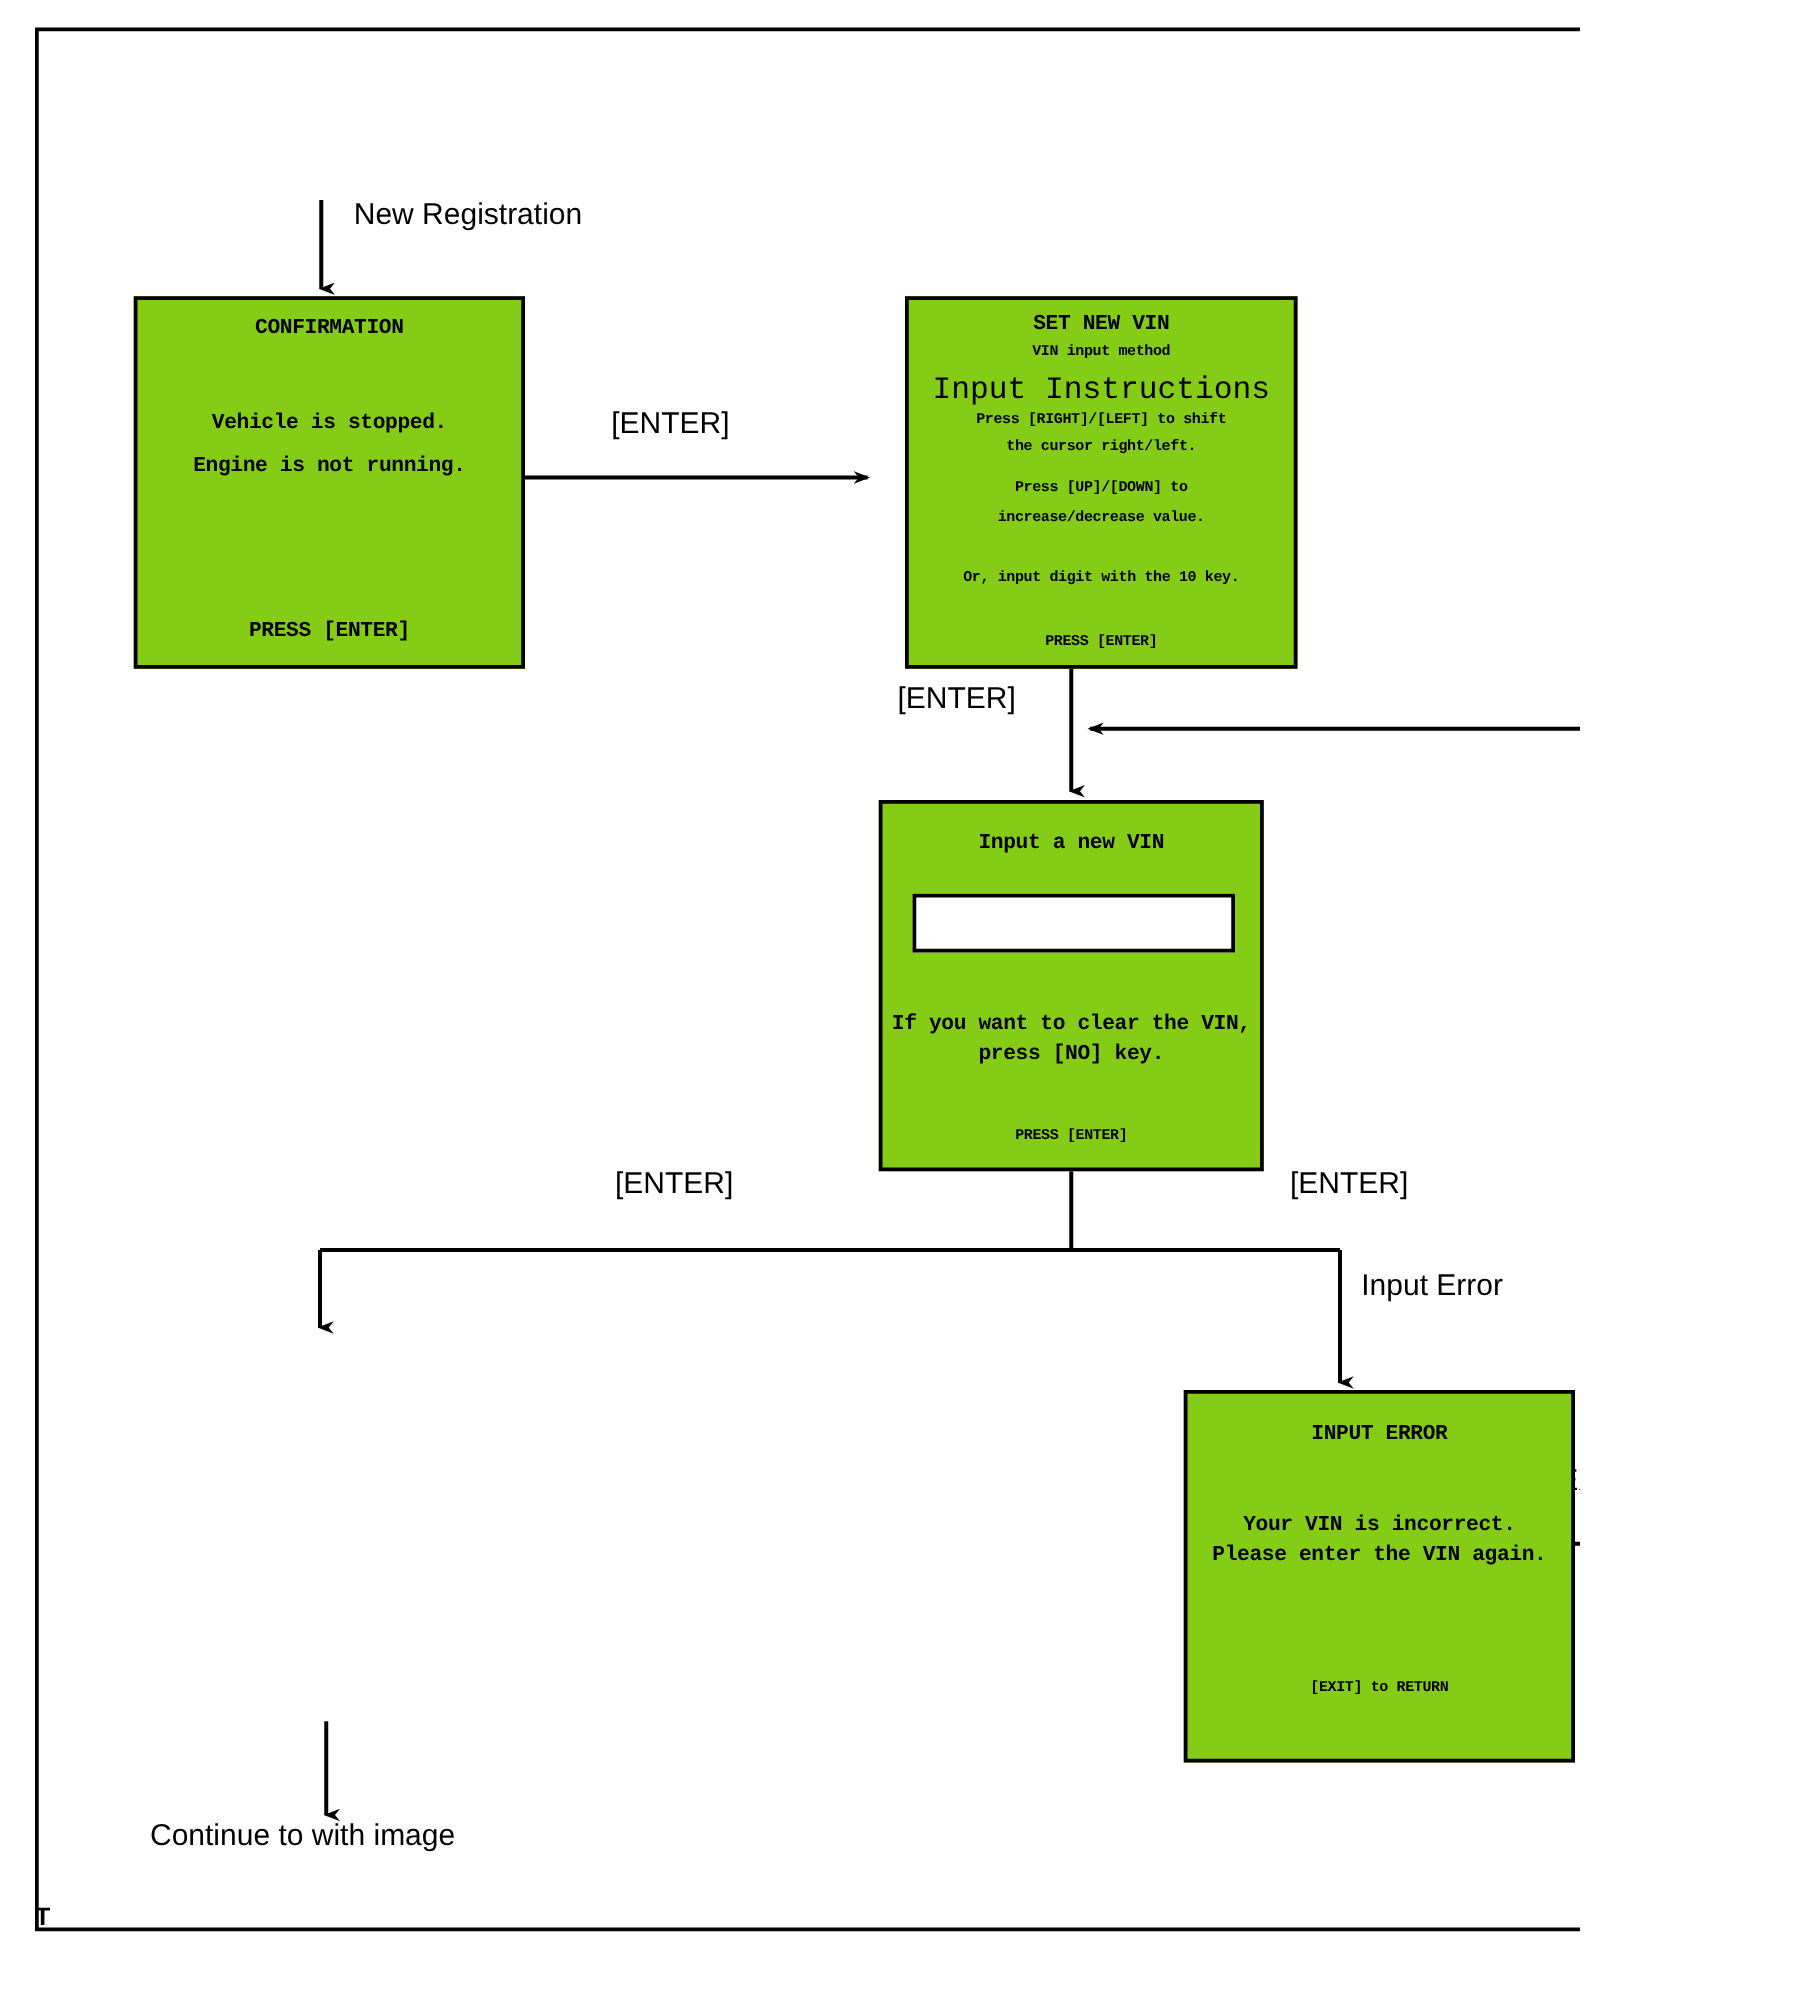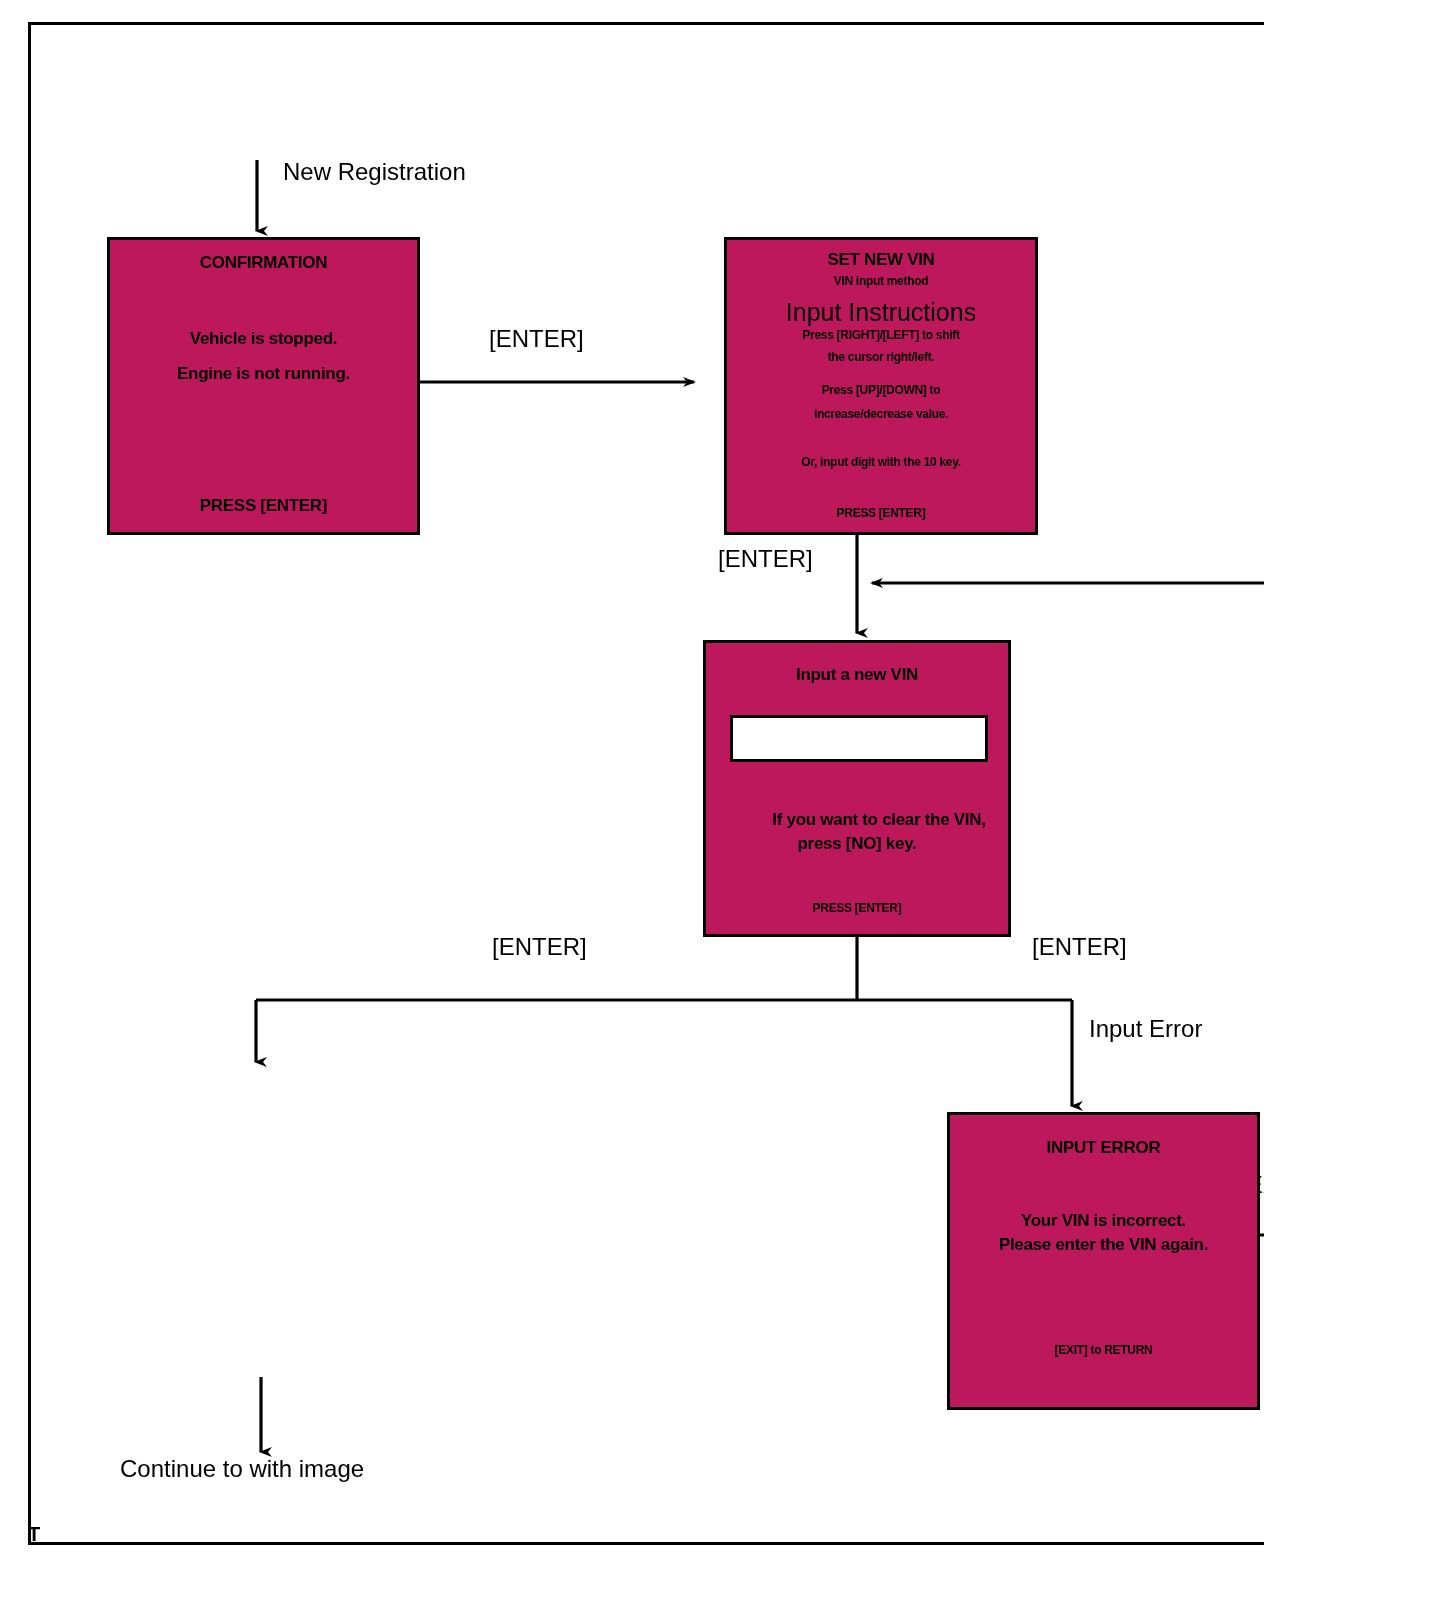--- a/index.html
+++ b/index.html
@@ -6,21 +6,21 @@
   body{width:1456px;height:1612px;position:relative;
        font-family:"Liberation Sans", sans-serif;color:#000;}
 
   #page{position:absolute;left:0;top:0;width:1264px;height:1612px;overflow:hidden;background:#fff;}
 
   
   .frame{position:absolute;left:28px;top:22px;width:1372px;height:1523px;
          border:3px solid #000;box-sizing:border-box;}
 
   
-  .box{position:absolute;border:3px solid #000;box-sizing:border-box;background:#be185d;}
+  .box{position:absolute;border:3px solid #000;box-sizing:border-box;background:#84cc16;font-family:Liberation Mono, monospace;}
 
   .btxt{position:absolute;left:0;width:100%;text-align:center;
         font-weight:bold;font-size:17px;line-height:1.22;letter-spacing:-0.3px;}
   .btxt.sm{font-size:12px;}
   .btxt.lt{font-weight:normal;font-size:25px;letter-spacing:0px;}
 
   
   .lbl{position:absolute;font-weight:normal;font-size:24px;white-space:nowrap;}
 
   .vinfield{position:absolute;border:3px solid #000;box-sizing:border-box;background:#fff;}
@@ -107,21 +107,21 @@
     <div class="btxt sm" style="top:266px;">PRESS [ENTER]</div>
   </div>
 
   <div class="box" style="left:703px;top:640px;width:308px;height:297px;">
     <div class="btxt" style="top:22px;">Input a new VIN</div>
 
     <div class="vinfield" style="left:24px;top:72px;width:258px;height:47px;">
       <div style="position:absolute;left:8px;top:10px;font-size:17px;font-weight:bold;"></div>
     </div>
 
-    <div class="btxt" style="top:167px;margin-left:22px;">If you want to clear the VIN,</div>
+    <div class="btxt" style="top:167px;">If you want to clear the VIN,</div>
     <div class="btxt" style="top:191px;">press [NO] key.</div>
     <div class="btxt sm" style="top:258px;">PRESS [ENTER]</div>
   </div>
 
 
   <div class="box" style="left:947px;top:1112px;width:313px;height:298px;">
     <div class="btxt" style="top:23px;">INPUT  ERROR</div>
     <div class="btxt" style="top:96px;">Your VIN is incorrect.</div>
     <div class="btxt" style="top:120px;">Please enter the VIN again.</div>
     <div class="btxt sm" style="top:228px;">[EXIT] to RETURN</div>

